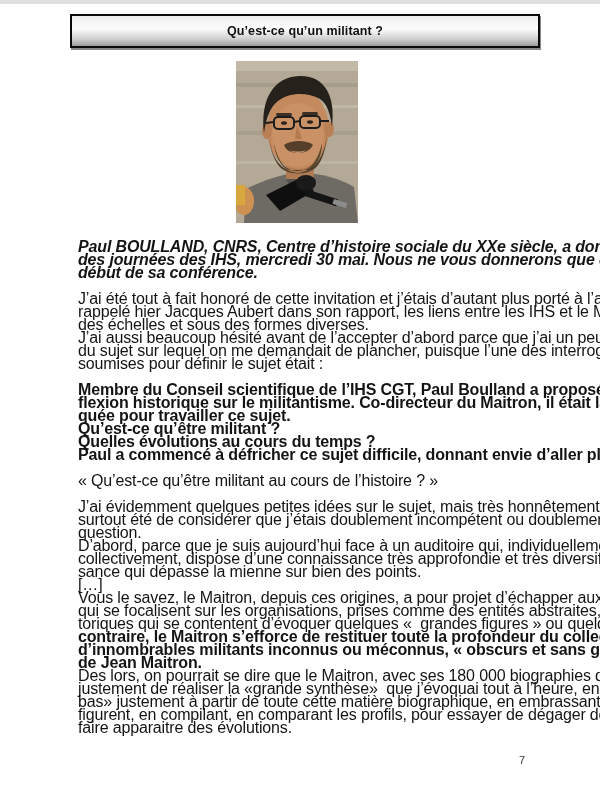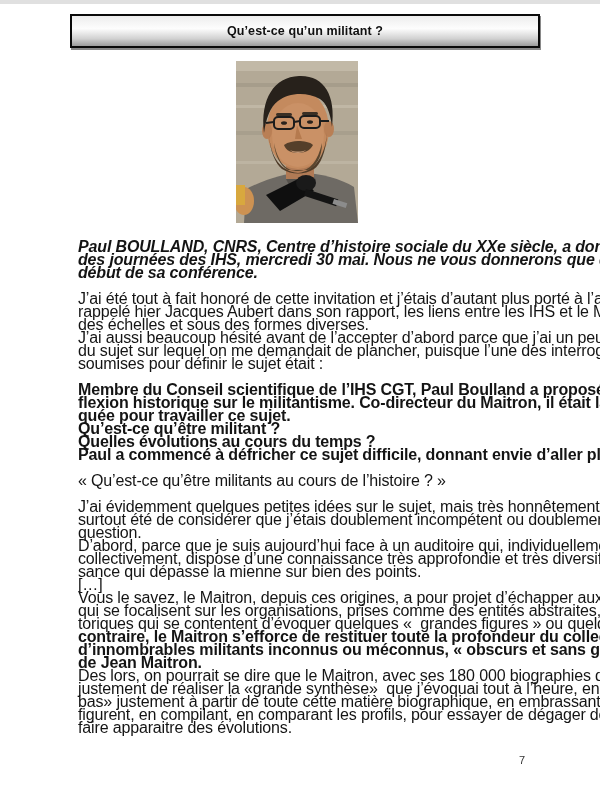--- a/index.html
+++ b/index.html
@@ -114,21 +114,21 @@
 début de sa conférence.</span></div><div class="para"><span>J’ai été tout à fait honoré de cette invitation et j’étais d’autant plus porté à l’accepter que, comme l’a
 rappelé hier Jacques Aubert dans son rapport, les liens entre les IHS et le Maitron sont nombreux, à
 des échelles et sous des formes diverses.
 J’ai aussi beaucoup hésité avant de l’accepter d’abord parce que j’ai un peu reculé devant l’ampleur
 du sujet sur lequel on me demandait de plancher, puisque l’une des interrogations qui m’avait été
 soumises pour définir le sujet était :</span></div><div class="para"><span class="b">Membre du Conseil scientifique de l’IHS CGT, Paul Boulland a proposé une première ré-
 flexion historique sur le militantisme. Co-directeur du Maitron, il était la personne toute indi-
 quée pour travailler ce sujet.
 Qu’est-ce qu’être militant ?
 Quelles évolutions au cours du temps ?
-Paul a commencé à défricher ce sujet difficile, donnant envie d’aller plus loin.</span></div><div class="para"><span>« Qu’est-ce qu’être militants au cours de l’histoire ? »</span></div><div class="para"><span>J’ai évidemment quelques petites idées sur le sujet, mais très honnêtement, mon premier réflexe a
+Paul a commencé à défricher ce sujet difficile, donnant envie d’aller plus loin.</span></div><div class="para"><span>« Qu’est-ce qu’être militant au cours de l’histoire ? »</span></div><div class="para"><span>J’ai évidemment quelques petites idées sur le sujet, mais très honnêtement, mon premier réflexe a
 surtout été de considérer que j’étais doublement incompétent ou doublement illégitime à traiter cette
 question.
 D’abord, parce que je suis aujourd’hui face à un auditoire qui, individuellement et a plus forte raison
 collectivement, dispose d’une connaissance très approfondie et très diversifiée du sujet, connais-
 sance qui dépasse la mienne sur bien des points.
 […]
 Vous le savez, le Maitron, depuis ces origines, a pour projet d’échapper aux récits «  par en haut »
 qui se focalisent sur les organisations, prises comme des entités abstraites, de sortir des récits his-
 toriques qui se contentent d’évoquer quelques «  grandes figures » ou quelques dirigeants, etc. </span><span class="b">Au
 contraire, le Maitron s’efforce de restituer toute la profondeur du collectif, le rôle et la place

